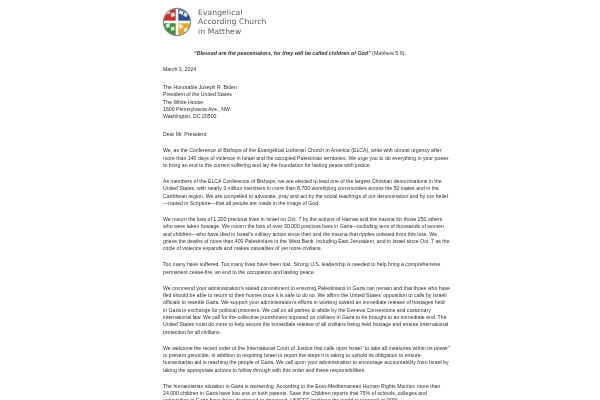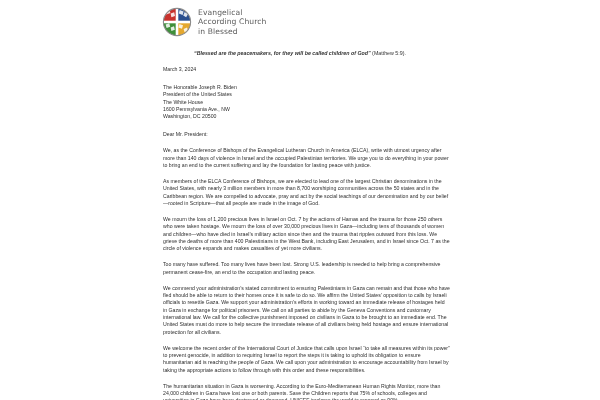--- a/index.html
+++ b/index.html
@@ -130,21 +130,21 @@
 
           <rect x="13.7" y="0" width="2.6" height="30" fill="#ffffff"></rect>
           <rect x="0" y="13.7" width="30" height="2.6" fill="#ffffff"></rect>
         </g>
         <circle cx="15" cy="15" r="13.6" fill="none" stroke="#8c8c8c" stroke-width="1.1"></circle>
       </svg>
     </div>
     <div class="wordmark">
       <div>Evangelical</div>
       <div>According Church</div>
-      <div>in Blessed</div>
+      <div>in Matthew</div>
     </div>
   </div>
 
   <div class="epigraph">
     <span class="verse">“Blessed are the peacemakers, for they will be called children of God”</span><span class="cite"> (Matthew 5:9).</span>
   </div>
 
   <div class="body-col">
 
     <div class="date-line">March 3, 2024</div>

